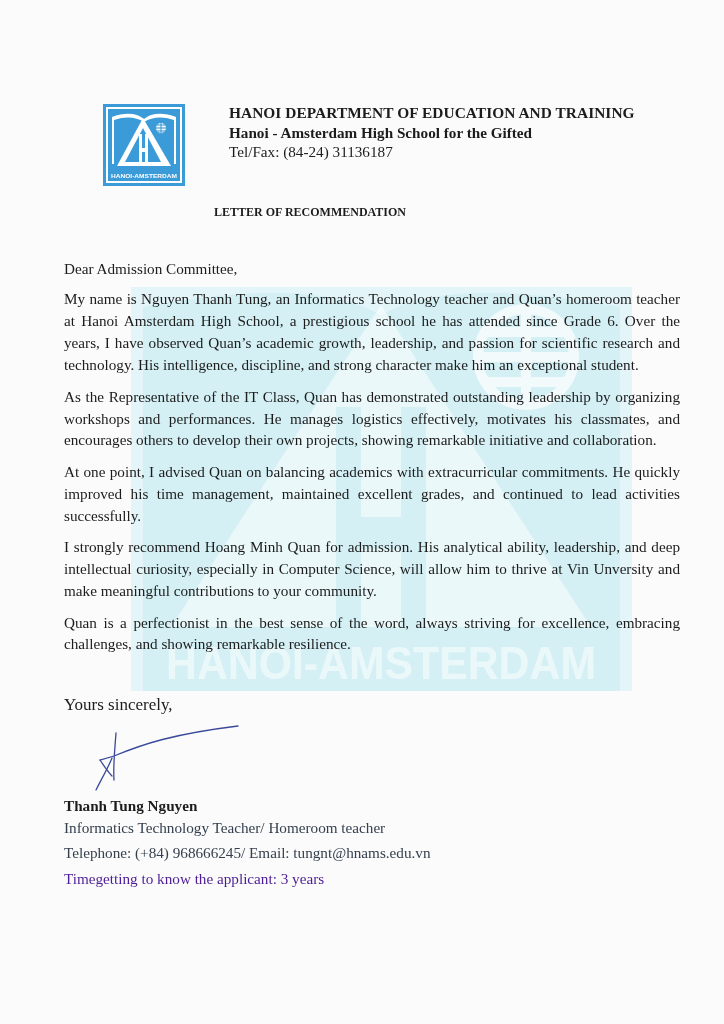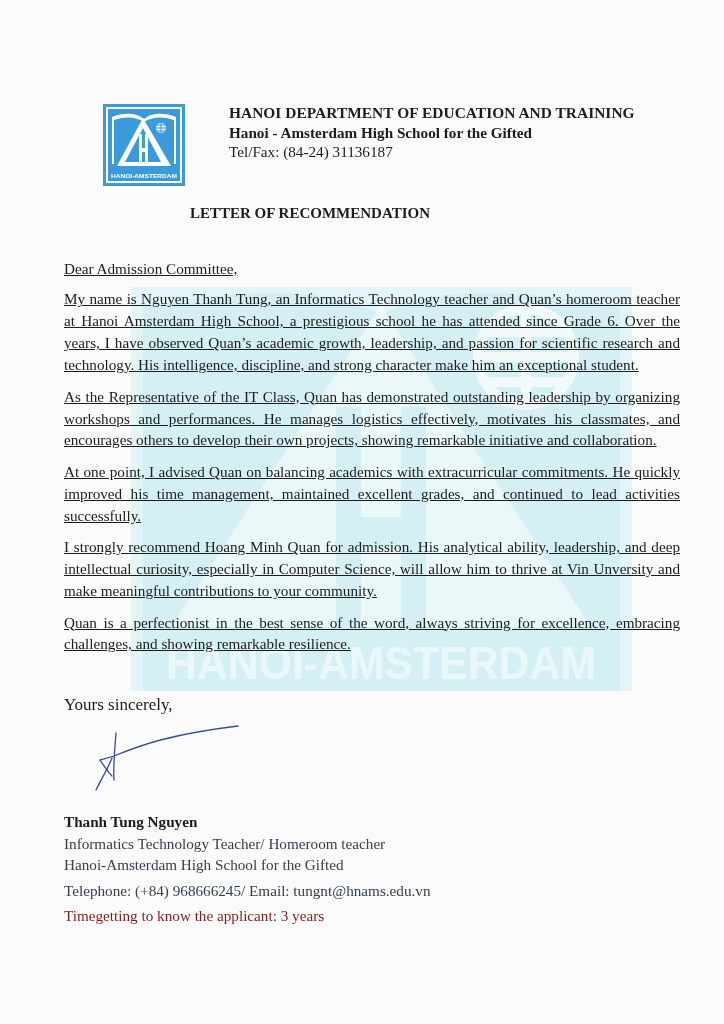--- a/index.html
+++ b/index.html
@@ -16,34 +16,34 @@
   
   .watermark { position: absolute; left: 131px; top: 287px; width: 501px; height: 404px; }
 
   
   .logo { position: absolute; left: 103px; top: 104px; width: 82px; height: 82px; }
   .header-text { position: absolute; left: 193px; top: 103px; font-size: 15.2px; line-height: 19.5px; margin-left: 36px; }
   .header-text .l1 { font-weight: bold; font-size: 15.4px; letter-spacing: 0.05px; }
   .header-text .l2 { font-weight: bold; }
   .header-text div { white-space: nowrap; }
 
-  .title { position: absolute; left: 0; width: 620px; top: 205px; text-align: center; font-weight: bold; font-size: 15px; }
+  .title { position: absolute; left: 0; width: 620px; top: 205px; text-align: center; font-weight: bold; font-size: 12px; }
 
-  .body-text { position: absolute; left: 64px; width: 616px; top: 258px; font-size: 15.2px; line-height: 21.9px; text-decoration: underline; }
+  .body-text { position: absolute; left: 64px; width: 616px; top: 258px; font-size: 15.2px; line-height: 21.9px; }
   .body-text p { margin: 0 0 9.6px 0; text-align: justify; }
   .body-text p.salutation { margin-bottom: 8.5px; }
 
   .closing { position: absolute; left: 64px; top: 695px; font-size: 17px; }
 
   .signature { position: absolute; left: 88px; top: 718px; width: 160px; height: 75px; }
 
-  .sig-block { position: absolute; left: 64px; top: 795px; font-size: 15.2px; line-height: 21.6px; color: #34404e; margin-top: 16px; }
+  .sig-block { position: absolute; left: 64px; top: 795px; font-size: 15.2px; line-height: 21.6px; color: #34404e; }
   .sig-block .name { font-weight: bold; color: #1c1c1c; }
   .sig-block .gap { height: 4px; }
-  .sig-block .blue { color: #7f1d1d; }
+  .sig-block .blue { color: #4c1d95; }
   .sig-block div { white-space: nowrap; }
 </style>
 </head>
 <body>
 
 <div class="page">
 
   <svg class="watermark" viewBox="0 0 501 404" preserveAspectRatio="none">
     <rect x="0" y="0" width="501" height="404" fill="#d4f0f5"></rect>
 
@@ -109,19 +109,18 @@
       <path d="M12 42 L26 38 C 55 26, 85 16, 150 8"></path>
       <path d="M28 15 C 27 30, 25 45, 26 62"></path>
       <path d="M12 42 C 16 48, 20 54, 24 58"></path>
       <path d="M24 40 C 20 50, 14 60, 8 72"></path>
     </g>
   </svg>
 
   <div class="sig-block">
     <div class="name">Thanh Tung Nguyen</div>
     <div>Informatics Technology Teacher/ Homeroom teacher</div>
-    <div>Hanoi-Amsterdam High School for the Gifted</div>
     <div class="gap"></div>
     <div>Telephone: (+84) 968666245/ Email:  tungnt@hnams.edu.vn</div>
     <div class="gap"></div>
     <div class="blue">Timegetting to know the applicant: 3 years</div>
   </div>
 </div>
 
 </body></html>

